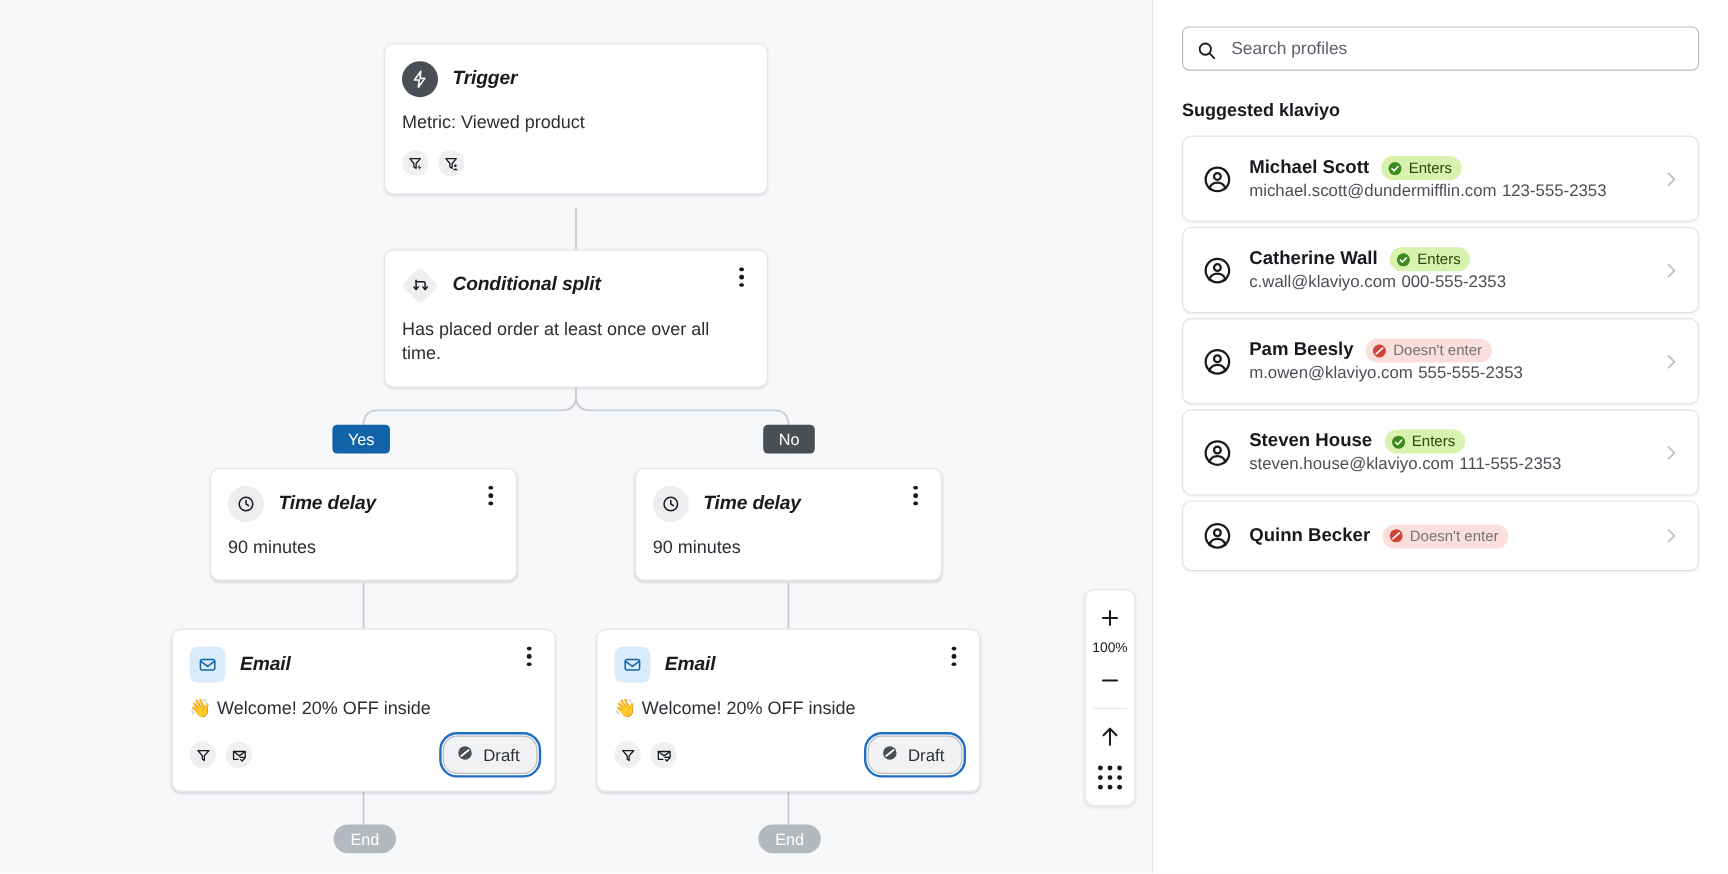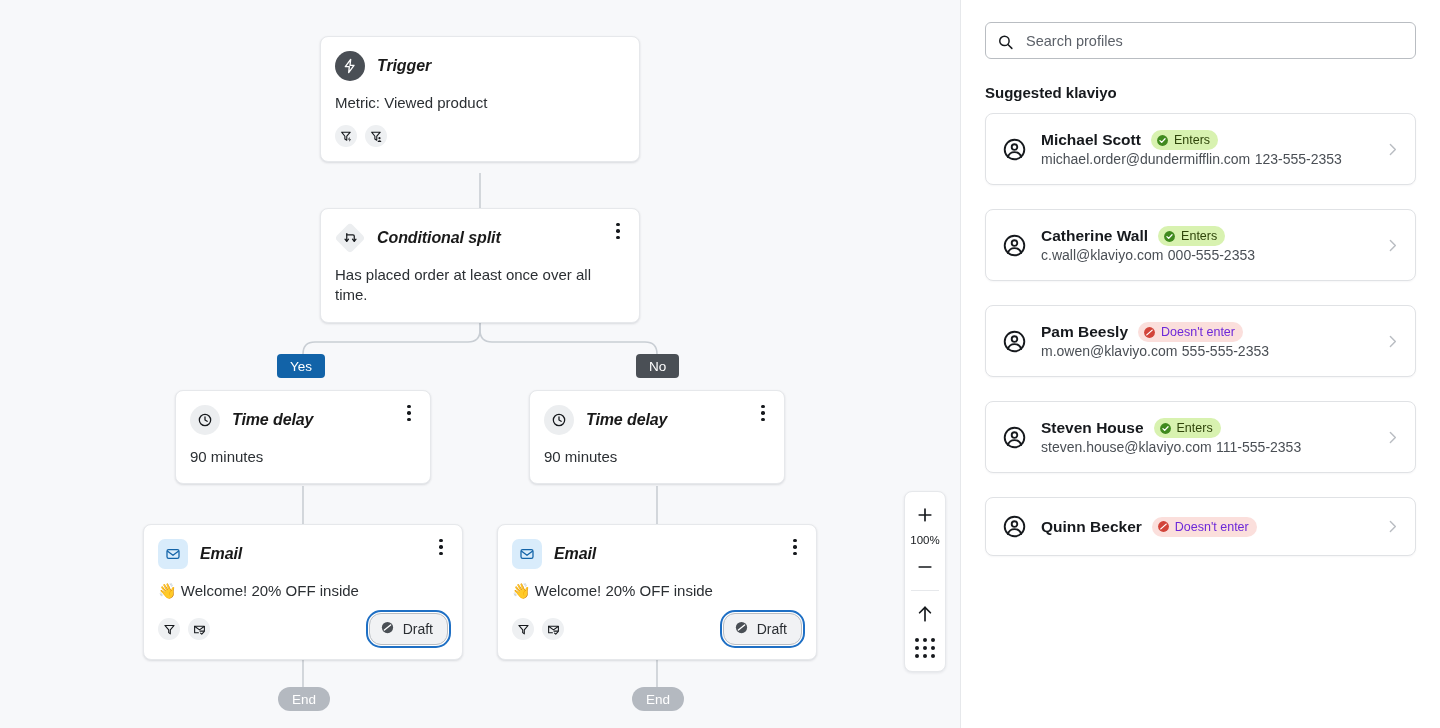--- a/index.html
+++ b/index.html
@@ -170,21 +170,21 @@
   }
 
   .section-label {
     font-size: 15px; font-weight: bold; color: #16191d;
     margin: 22px 0 12px 0;
   }
 
   .profile-card {
     border: 1px solid #e0e2e5; border-radius: 8px;
     background: #ffffff;
-    margin-bottom: 24px;
+    margin-bottom: 4px;
     padding: 16px 14px 16px 16px;
     display: flex; align-items: center; gap: 14px;
     cursor: pointer;
     box-shadow: 0 1px 2px rgba(16,24,40,.04);
     justify-content: space-between;
   }
   .profile-avatar { flex: none; display: flex; color: #16191d; }
   .profile-info { flex: 1; min-width: 0; }
   .profile-nameline { display: flex; align-items: center; gap: 10px; }
   .profile-name { font-size: 15.5px; font-weight: bold; color: #16191d; }
@@ -192,21 +192,21 @@
   .profile-phone { font-size: 14px; color: #4a4f55; margin-top: 5px; }
   .chevron { flex: none; color: #b9bdc2; display: flex; }
 
   .badge {
     display: inline-flex; align-items: center; gap: 5px;
     height: 20px; padding: 0 8px 0 5px;
     border-radius: 10px;
     font-size: 12.5px; white-space: nowrap;
   }
   .badge.enters { background: #d8f2b0; color: #2e4409; }
-  .badge.noenter { background: #fbdfdc; color: #6d28d9; }
+  .badge.noenter { background: #fbdfdc; color: #737373; }
   .badge .bdot { display: flex; }
 </style>
 </head>
 <body>
 
 <div id="app">
 
   <div class="canvas">
 
     <svg class="edges" viewBox="0 0 960 728">
@@ -463,21 +463,21 @@
             <span class="badge enters">
               <span class="bdot">
                 <svg width="13" height="13" viewBox="0 0 24 24">
                     <circle cx="12" cy="12" r="10" fill="#3f8a1e"></circle>
                     <path d="M7.3 12.3 l3.2 3.2 6.2-6.7" fill="none" stroke="#ffffff" stroke-width="2.4" stroke-linecap="round" stroke-linejoin="round"></path>
                   </svg>
               </span>
               <span>Enters</span>
             </span>
           </span>
-          <span class="profile-email">michael.order@dundermifflin.com</span>
+          <span class="profile-email">michael.scott@dundermifflin.com</span>
           <span class="profile-phone">123-555-2353</span>
         </span>
         <span class="chevron">
           <svg width="17" height="17" viewBox="0 0 24 24" fill="none" stroke="currentColor" stroke-width="2" stroke-linecap="round" stroke-linejoin="round">
               <path d="M9 5 l7 7 -7 7"></path>
             </svg>
         </span>
       </div>
 
       <div class="profile-card">

